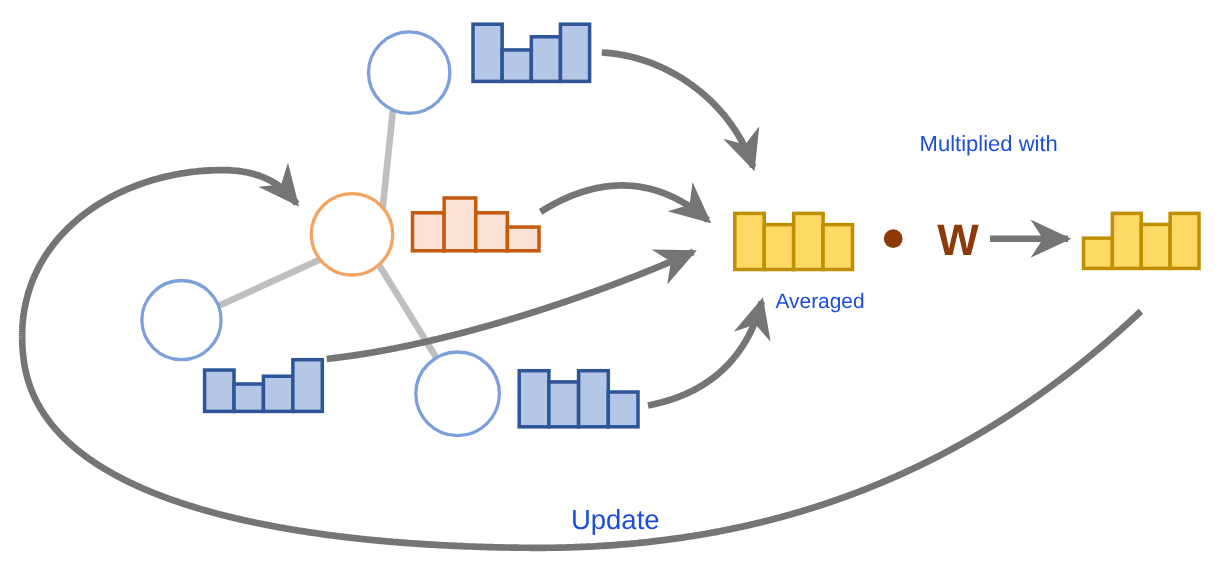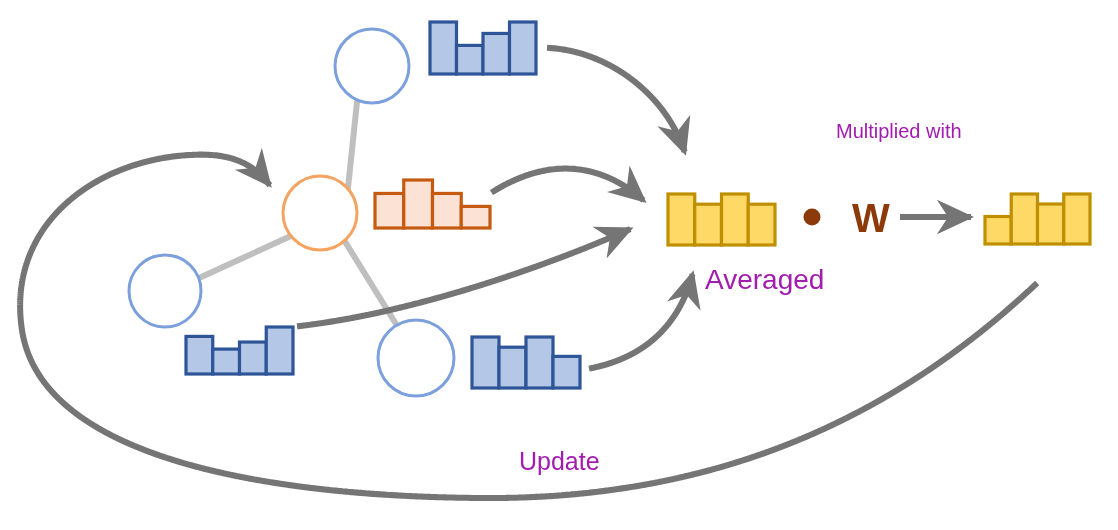--- a/index.html
+++ b/index.html
@@ -1,23 +1,23 @@
 <!DOCTYPE html>
 <html><head>
 <meta charset="utf-8">
 <style>
   html,body{margin:0;padding:0;background:#ffffff;}
   body{width:1118px;height:530px;overflow:hidden;
        font-family:"Liberation Sans","DejaVu Sans",sans-serif;}
   #stage{position:relative;width:1118px;height:530px;background:#fff;}
   #canvas{position:absolute;left:0;top:0;width:1118px;height:530px;}
-  .lbl{position:absolute;color:#a21caf;white-space:pre;}
+  .lbl{position:absolute;color:#1d4ed8;white-space:pre;}
   #label-multiplied{left:836px;top:119px;font-size:20px;line-height:25px;}
-  #label-averaged{left:705px;top:264px;font-size:28px;}
-  #label-update{left:519px;top:447px;font-size:25px;}
+  #label-averaged{left:705px;top:264px;font-size:19px;}
+  #label-update{left:519px;top:459px;font-size:25px;}
 </style>
 </head>
 <body>
 
 <div id="stage">
 
   <svg id="canvas" viewBox="0 0 1118 530" xmlns="http://www.w3.org/2000/svg">
     <defs>
       <marker id="arrowhead" markerWidth="7" markerHeight="7" refX="5.2" refY="3.2" orient="auto" markerUnits="strokeWidth">
         <path d="M0,0.3 L6.2,3.2 L0,6.1 L1.9,3.2 Z" fill="#757575"></path>

